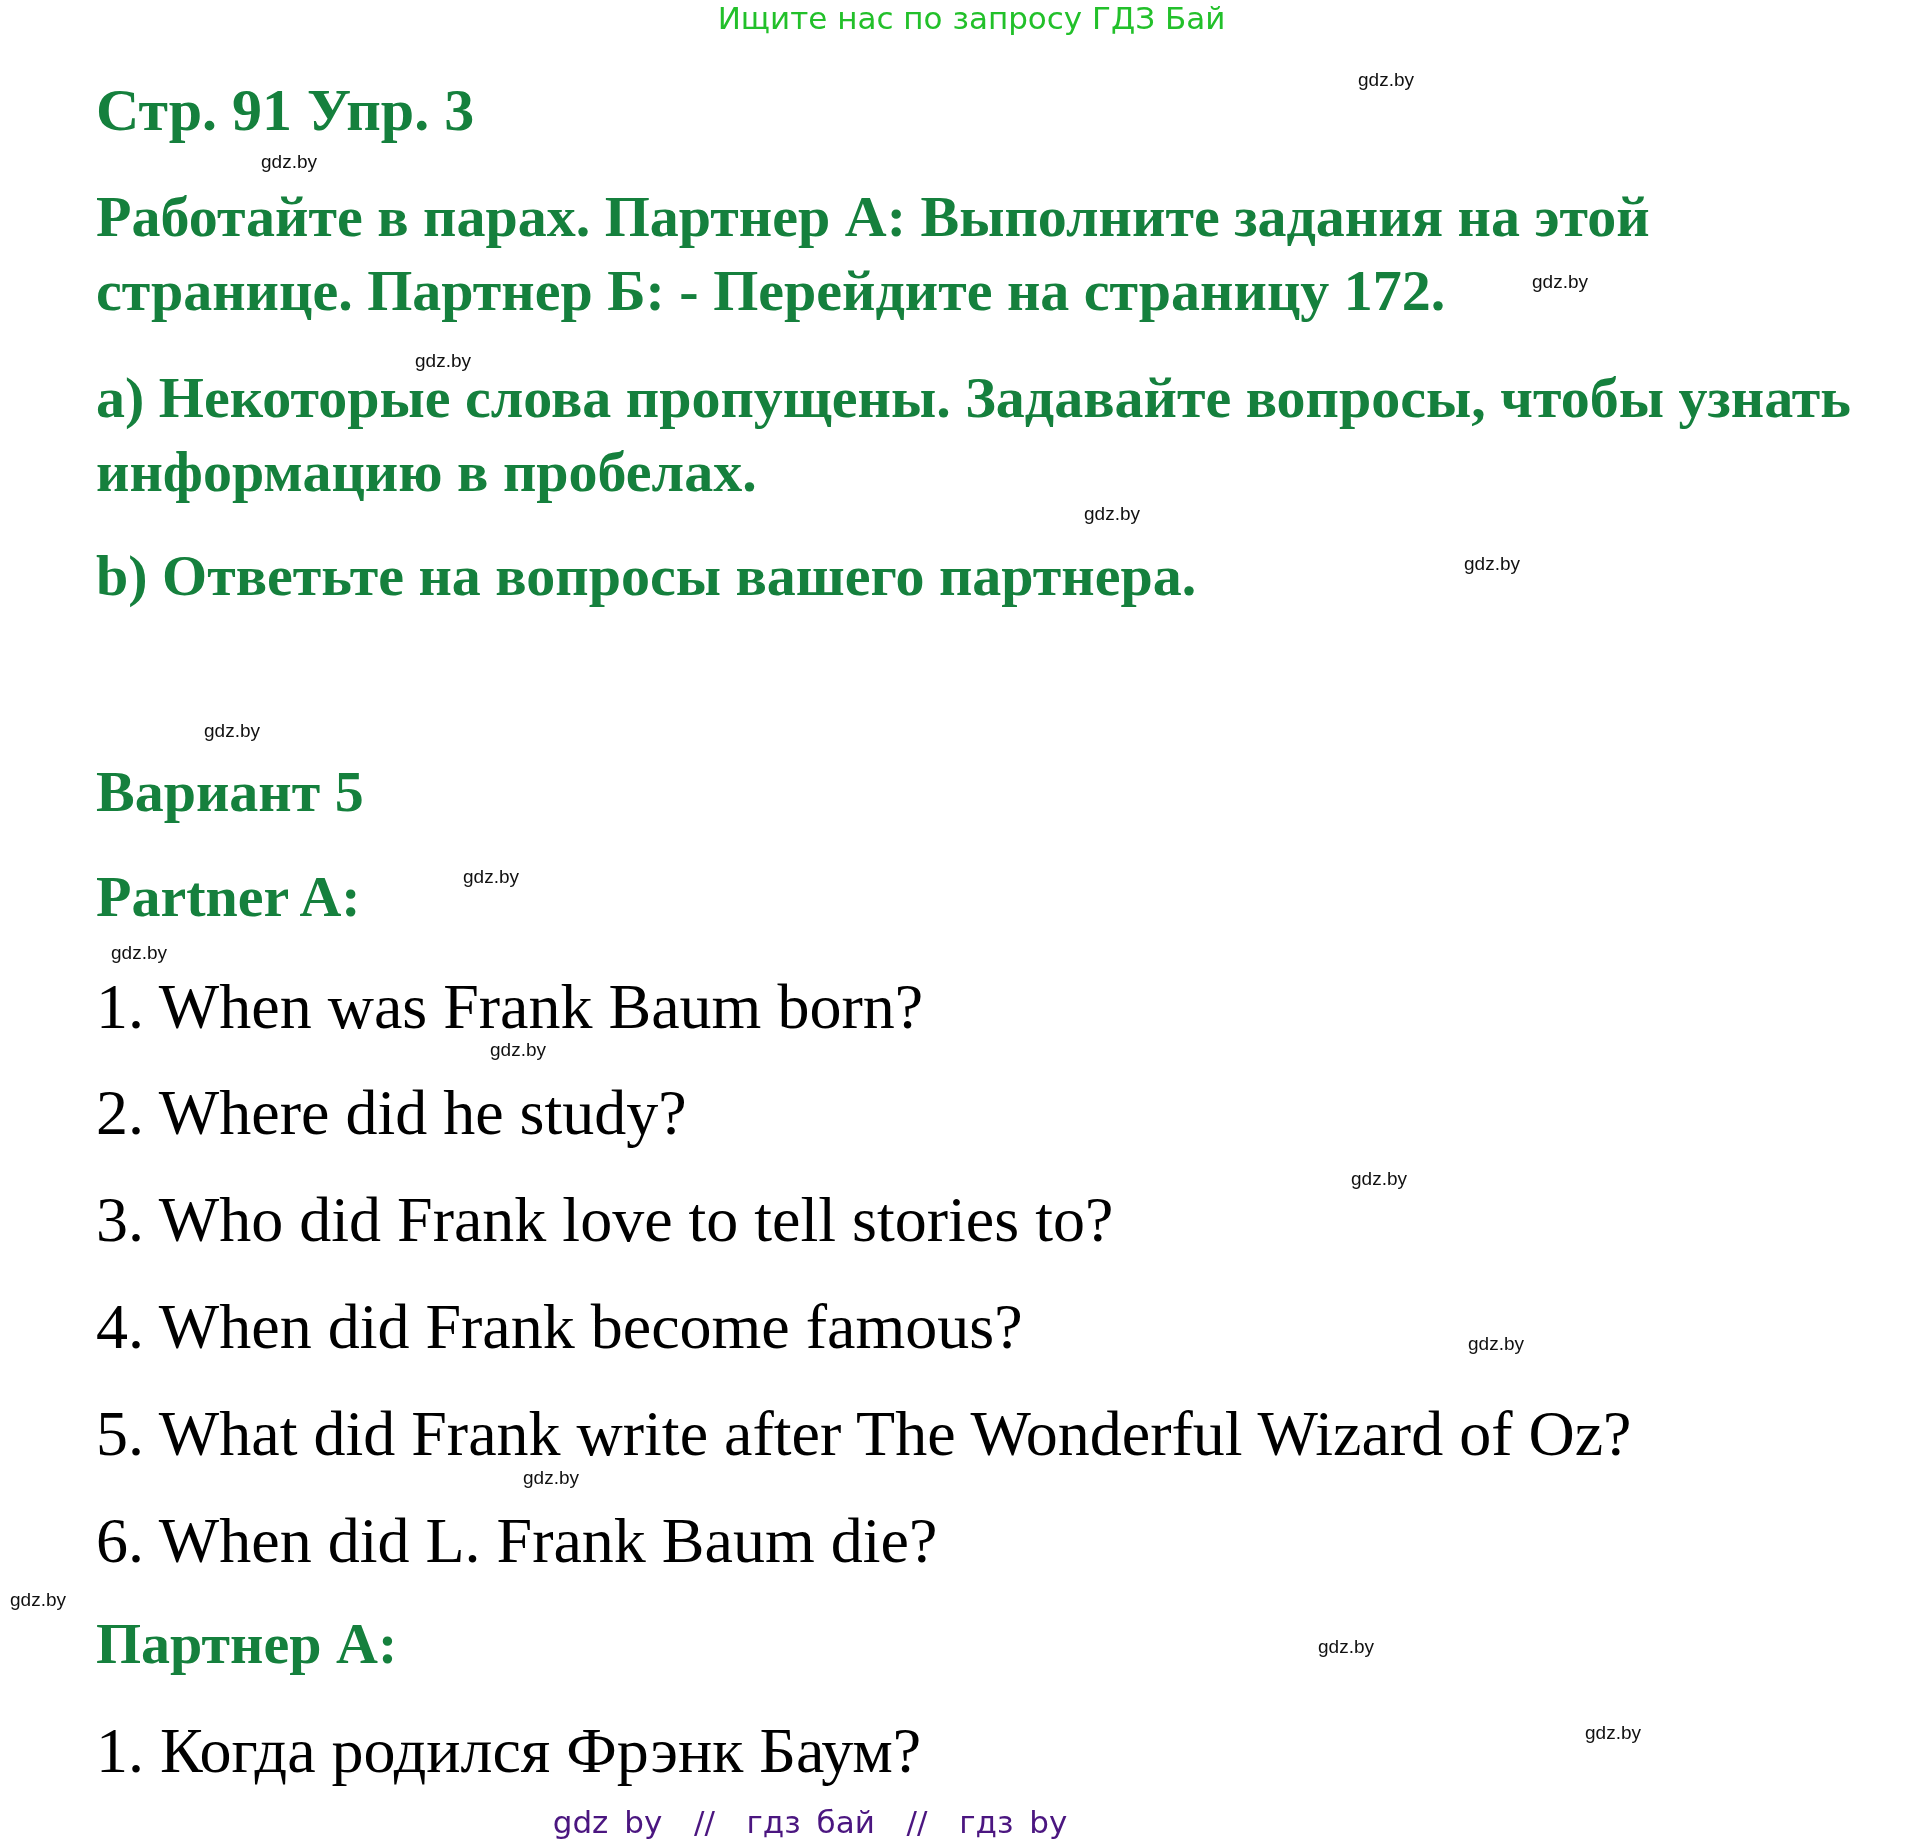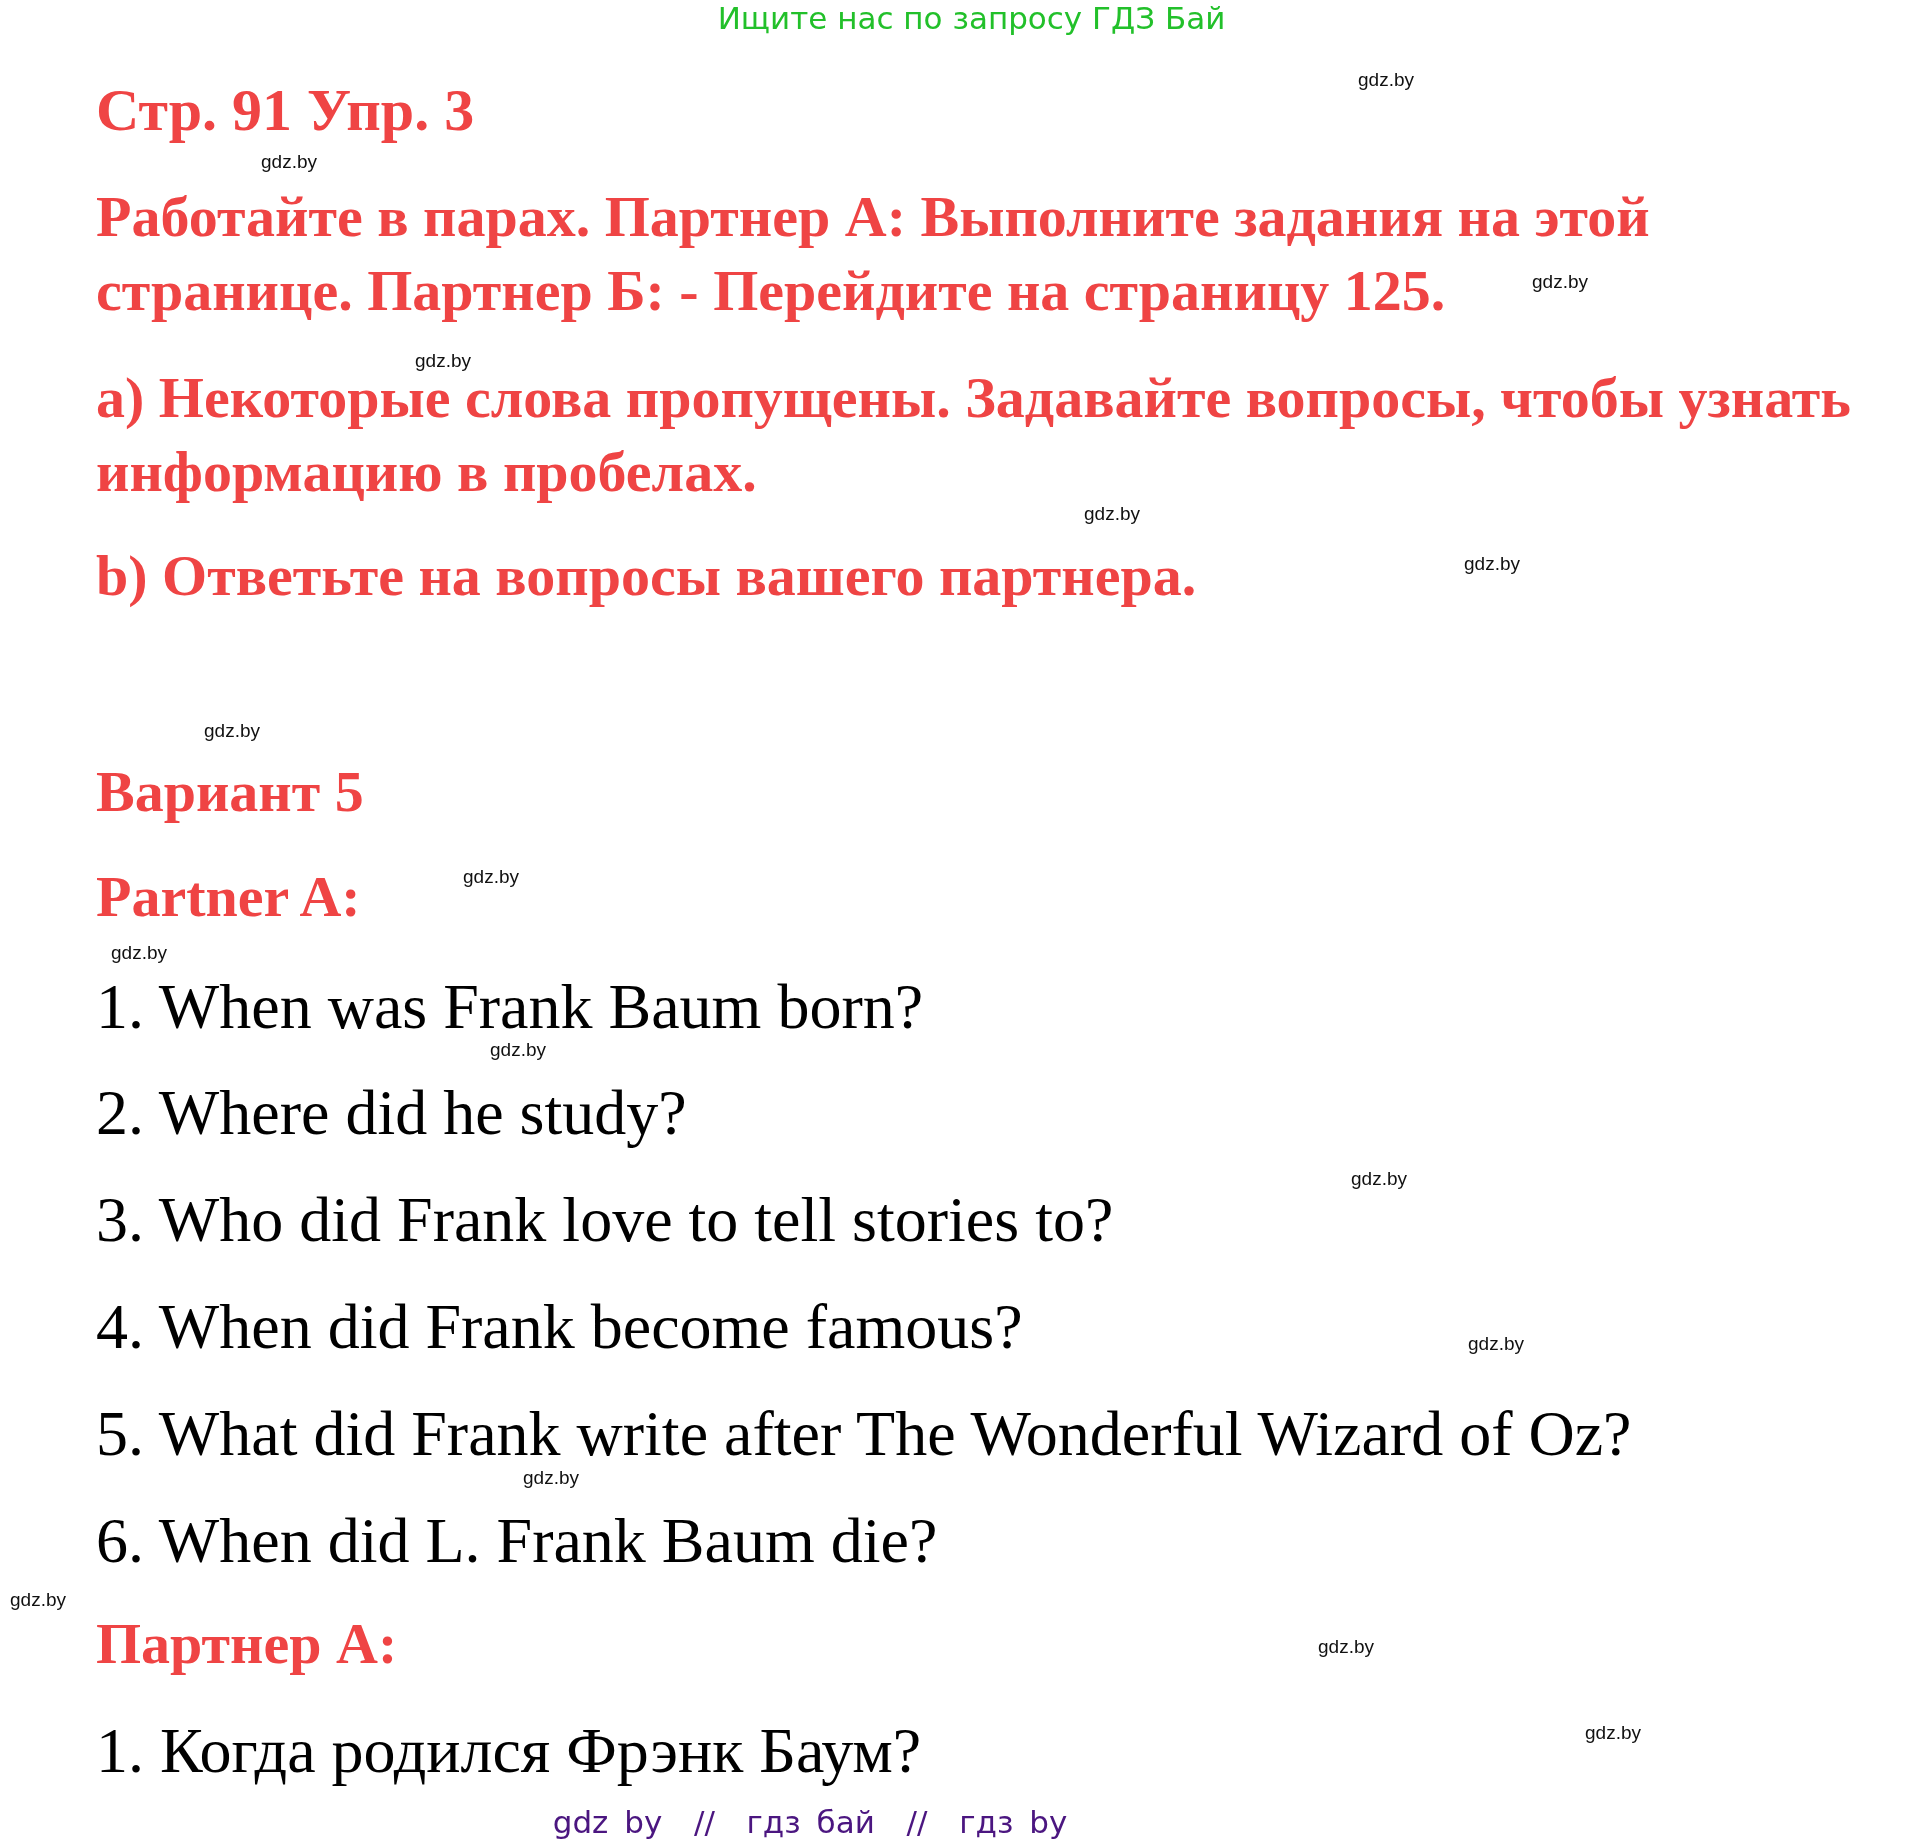--- a/index.html
+++ b/index.html
@@ -15,40 +15,40 @@
   .footer-banner {
     left: 0; width: 1620px; top: 1804px; text-align: center;
     font-family: "DejaVu Sans", sans-serif; font-size: 31px; line-height: 36px;
     color: #4b1680; word-spacing: 6px;
   }
   .wm {
     font-family: "Liberation Sans", sans-serif; font-size: 19px; line-height: 32px;
     color: #111111;
   }
   .bold-serif {
-    font-family: "Liberation Serif", serif; font-weight: bold; color: #ef4444;
+    font-family: "Liberation Serif", serif; font-weight: bold; color: #15803d;
     font-size: 58px; line-height: 60px;
   }
   .reg-serif {
     font-family: "Liberation Serif", serif; font-weight: normal; color: #000;
     font-size: 64px; line-height: 60px;
   }
   .title { font-size: 60px; }
 </style>
 </head>
 <body>
 
 <div class="abs top-banner">
   <span>Ищите нас по запросу ГДЗ Бай</span>
 </div>
 
 <div class="abs bold-serif title" style="left:96px; top:80px;">Стр. 91 Упр. 3</div>
 
 <div class="abs bold-serif" style="left:96px; top:187px;">Работайте в парах. Партнер А: Выполните задания на этой</div>
-<div class="abs bold-serif" style="left:96px; top:261px;">странице. Партнер Б: - Перейдите на страницу 125.</div>
+<div class="abs bold-serif" style="left:96px; top:261px;">странице. Партнер Б: - Перейдите на страницу 172.</div>
 
 <div class="abs bold-serif" style="left:96px; top:368px;">a) Некоторые слова пропущены. Задавайте вопросы, чтобы узнать</div>
 <div class="abs bold-serif" style="left:96px; top:442px;">информацию в пробелах.</div>
 
 <div class="abs bold-serif" style="left:96px; top:546px;">b) Ответьте на вопросы вашего партнера.</div>
 
 <div class="abs bold-serif" style="left:96px; top:762px;">Вариант 5</div>
 <div class="abs bold-serif" style="left:96px; top:867px;">Partner A:</div>
 
 <div class="abs reg-serif" style="left:96px; top:977px;">1. When was Frank Baum born?</div>

